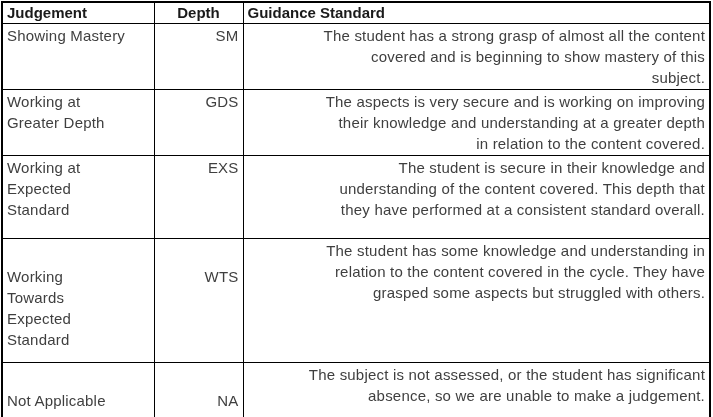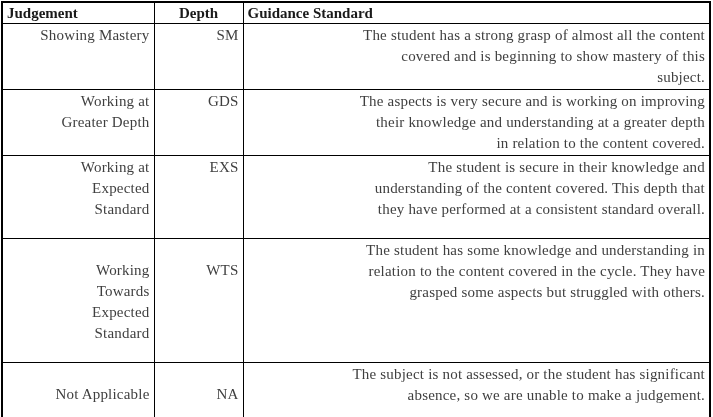--- a/index.html
+++ b/index.html
@@ -9,21 +9,20 @@
     width: 713px;
     height: 417px;
     overflow: hidden;
     font-family: "Liberation Sans", "DejaVu Sans", sans-serif;
   }
   .page {
     position: relative;
     width: 713px;
     height: 417px;
     background: #ffffff;
-    font-family: Liberation Serif, serif;
   }
   table.grade-table {
     position: absolute;
     left: 1px;
     top: 1px;
     width: 710px;
     border-collapse: collapse;
     table-layout: fixed;
     border: 2px solid #000000;
   }
@@ -55,27 +54,27 @@
   }
   th.codes-h { text-align: center; }
 
   td {
     font-size: 15px;
     font-weight: normal;
     color: #3f3f3f;
     line-height: 21px;
     letter-spacing: 0.2px;
   }
-  td.judgement { white-space: pre-line; text-align: right; }
+  td.judgement { white-space: pre-line; text-align: left; }
   td.code      { text-align: right; }
   td.guidance  { white-space: pre-line; text-align: right; }
 
   
   tr.sunken td.judgement,
-  tr.sunken td.code { padding-top: 21px; margin-top: 12px; }
+  tr.sunken td.code { padding-top: 27px; margin-top: 12px; }
 </style>
 </head>
 <body>
 
 <div class="page">
   <table class="grade-table">
     <colgroup>
       <col class="c-judgement">
       <col class="c-codes">
       <col class="c-guidance">

